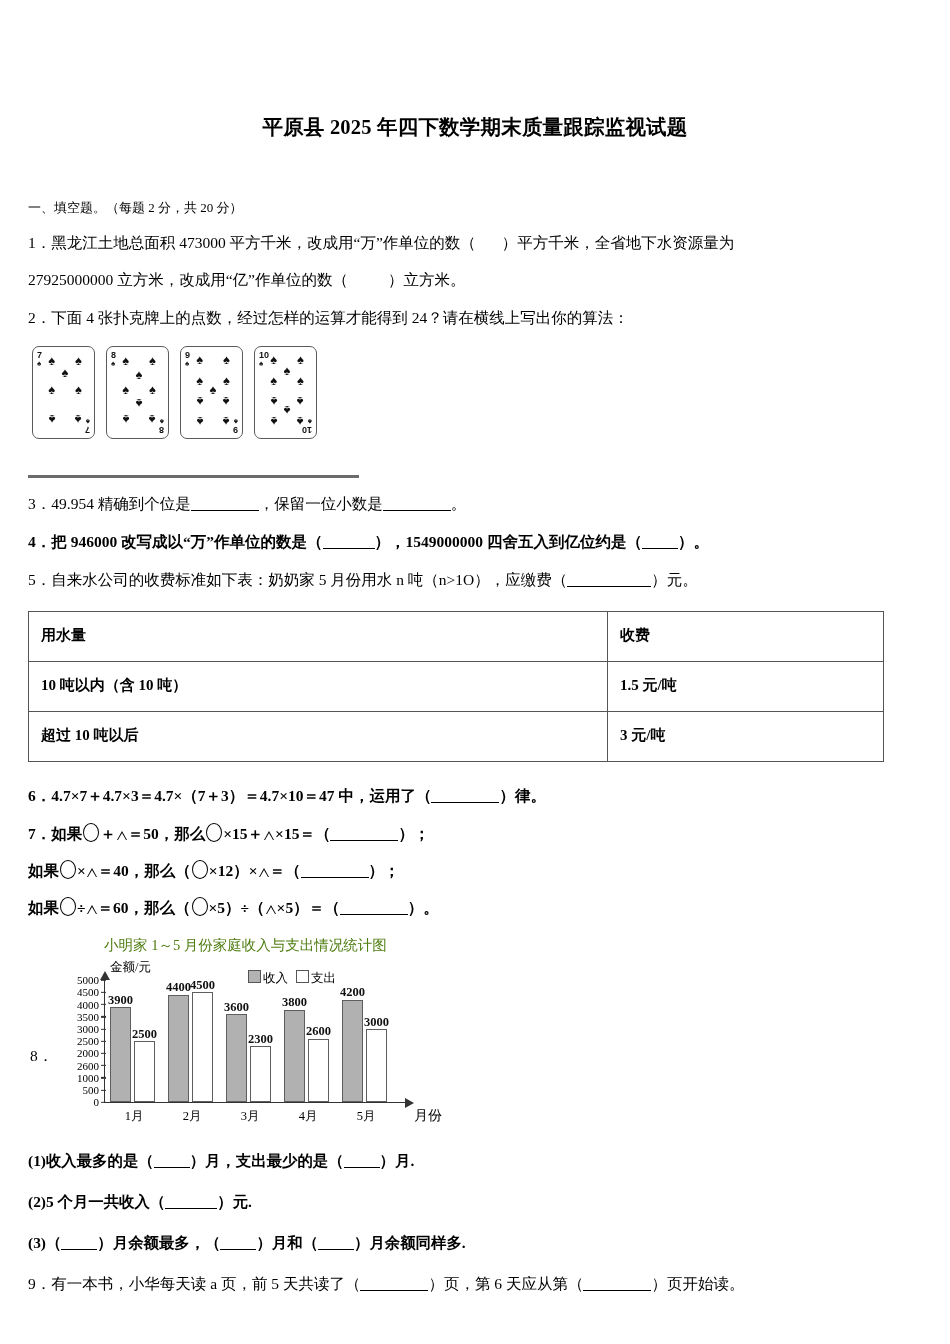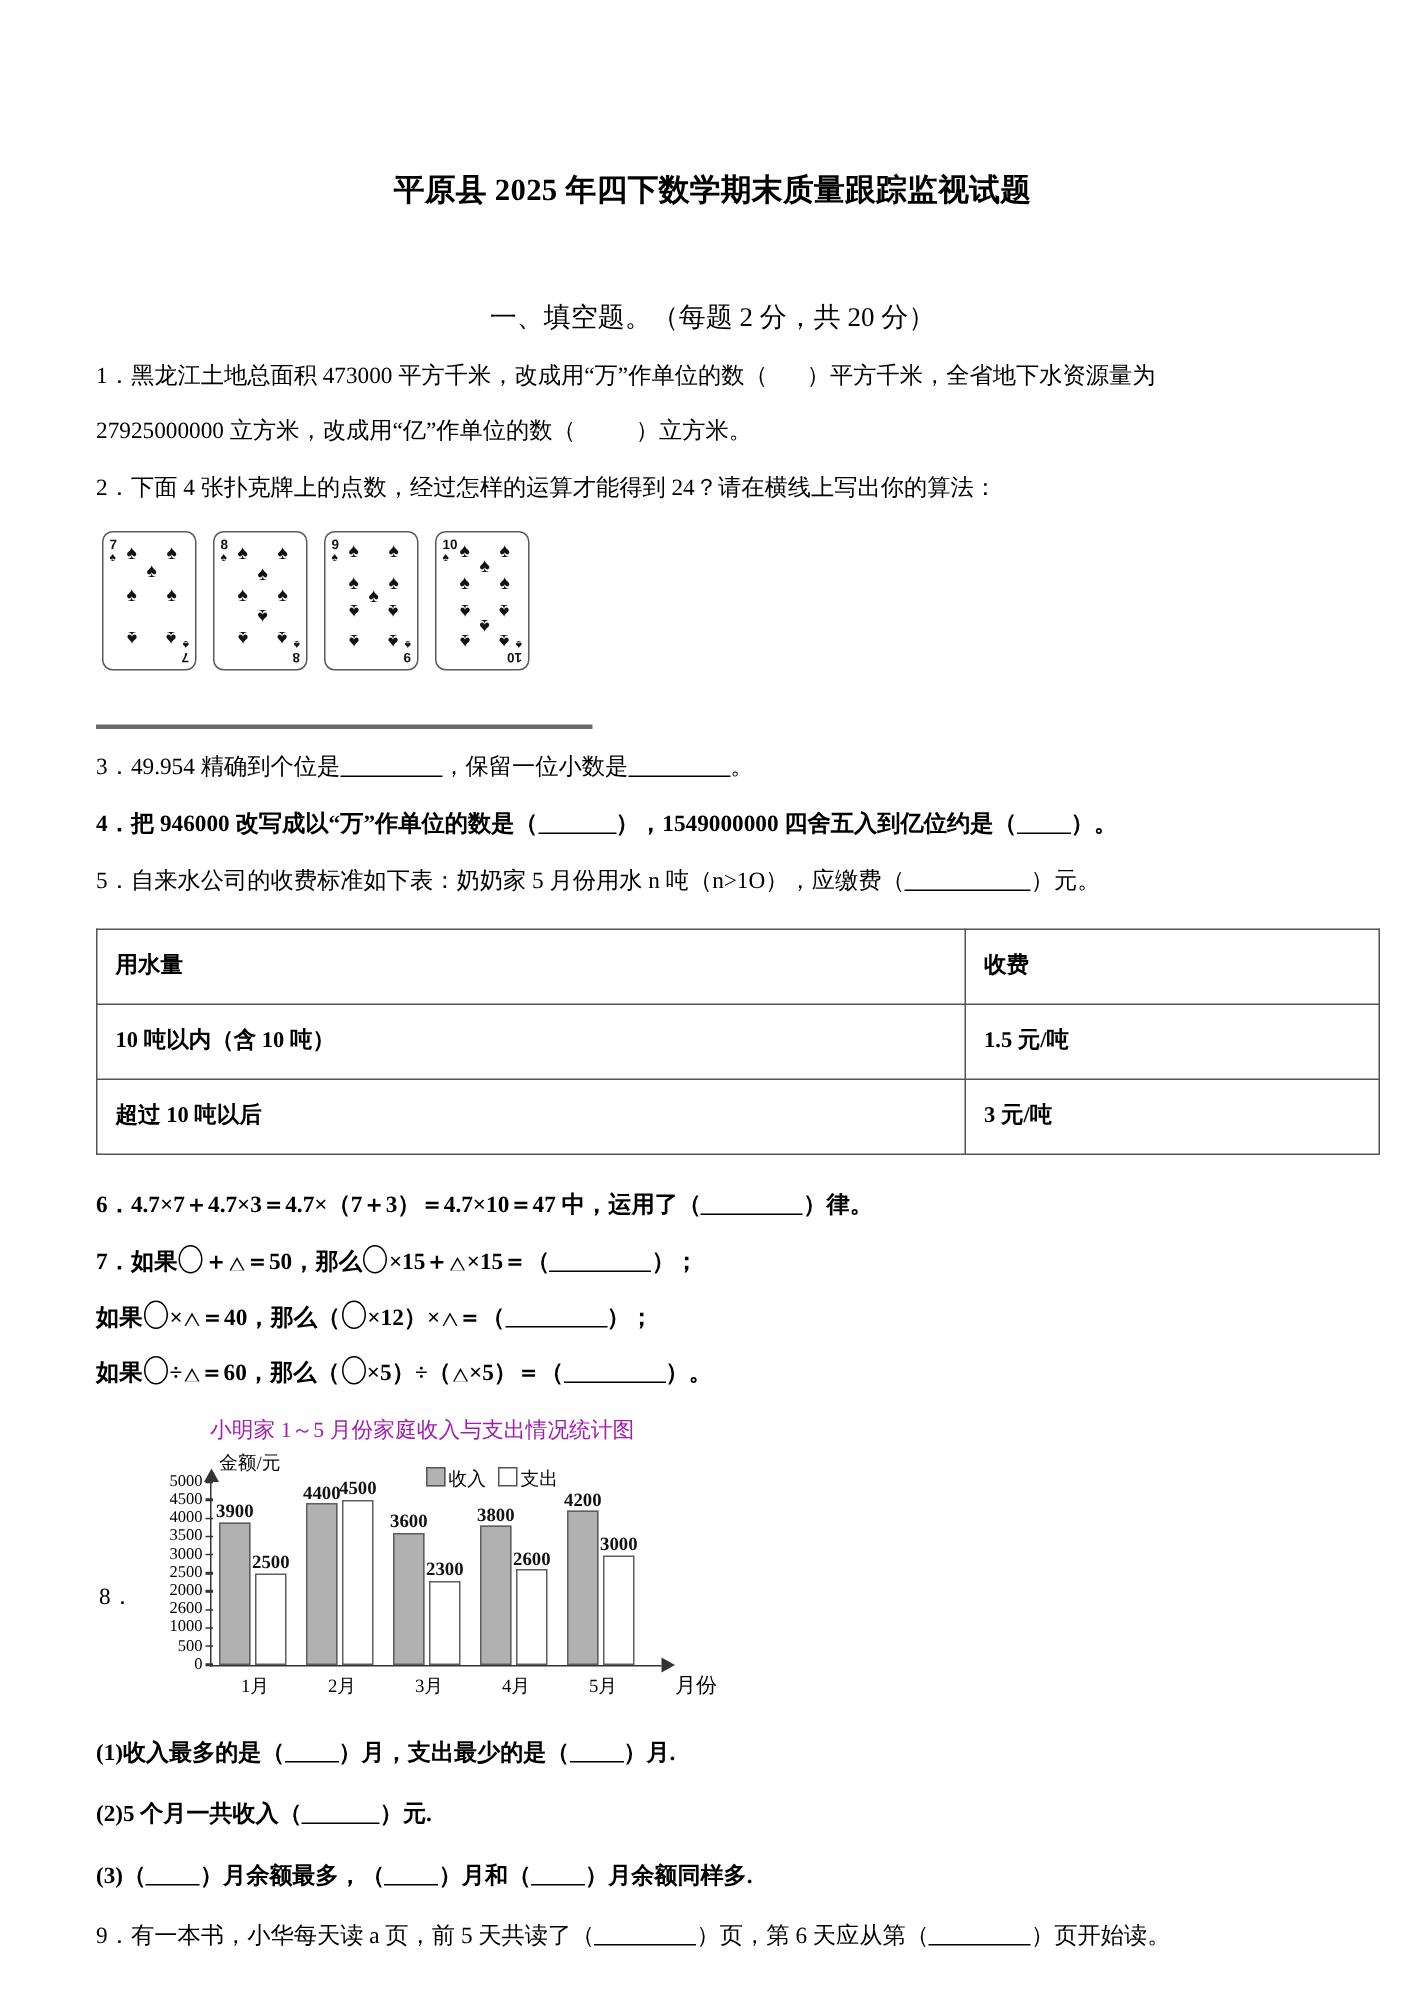--- a/index.html
+++ b/index.html
@@ -13,40 +13,39 @@
     font-family: "Liberation Serif", "DejaVu Serif", serif;
     color: #000000;
     position: relative;
     overflow: hidden;
   }
   .page {
     position: relative;
     width: 950px;
     height: 1344px;
     box-sizing: border-box;
-    padding: 0 64px;
+    padding: 0 28px;
   }
 
   
   .doc-title {
     text-align: center;
     font-size: 20.5px;
     font-weight: bold;
     letter-spacing: 0.2px;
     margin: 0;
     padding-top: 115px;
     line-height: 1.2;
   }
 
   
   .section-head {
-    font-size: 18px;
+    font-size: 13px;
     margin-top: 58px;
     line-height: 1.5;
-    text-align: center;
   }
   .q {
     font-size: 15.5px;
     line-height: 1.55;
     margin-top: 14px;
   }
   .q-cont {
     font-size: 15.5px;
     line-height: 1.55;
     margin-top: 13px;
@@ -192,21 +191,21 @@
   }
   .chart-wrap {
     position: absolute;
     left: 38px;
     top: 0;
     width: 380px;
     height: 196px;
   }
   .chart-title {
     font-size: 14.5px;
-    color: #a21caf;
+    color: #4d7c0f;
     margin-left: 38px;
     margin-bottom: 4px;
     white-space: nowrap;
     font-family: "Liberation Serif", serif;
   }
   .chart-area {
     position: relative;
     width: 360px;
     height: 168px;
   }

